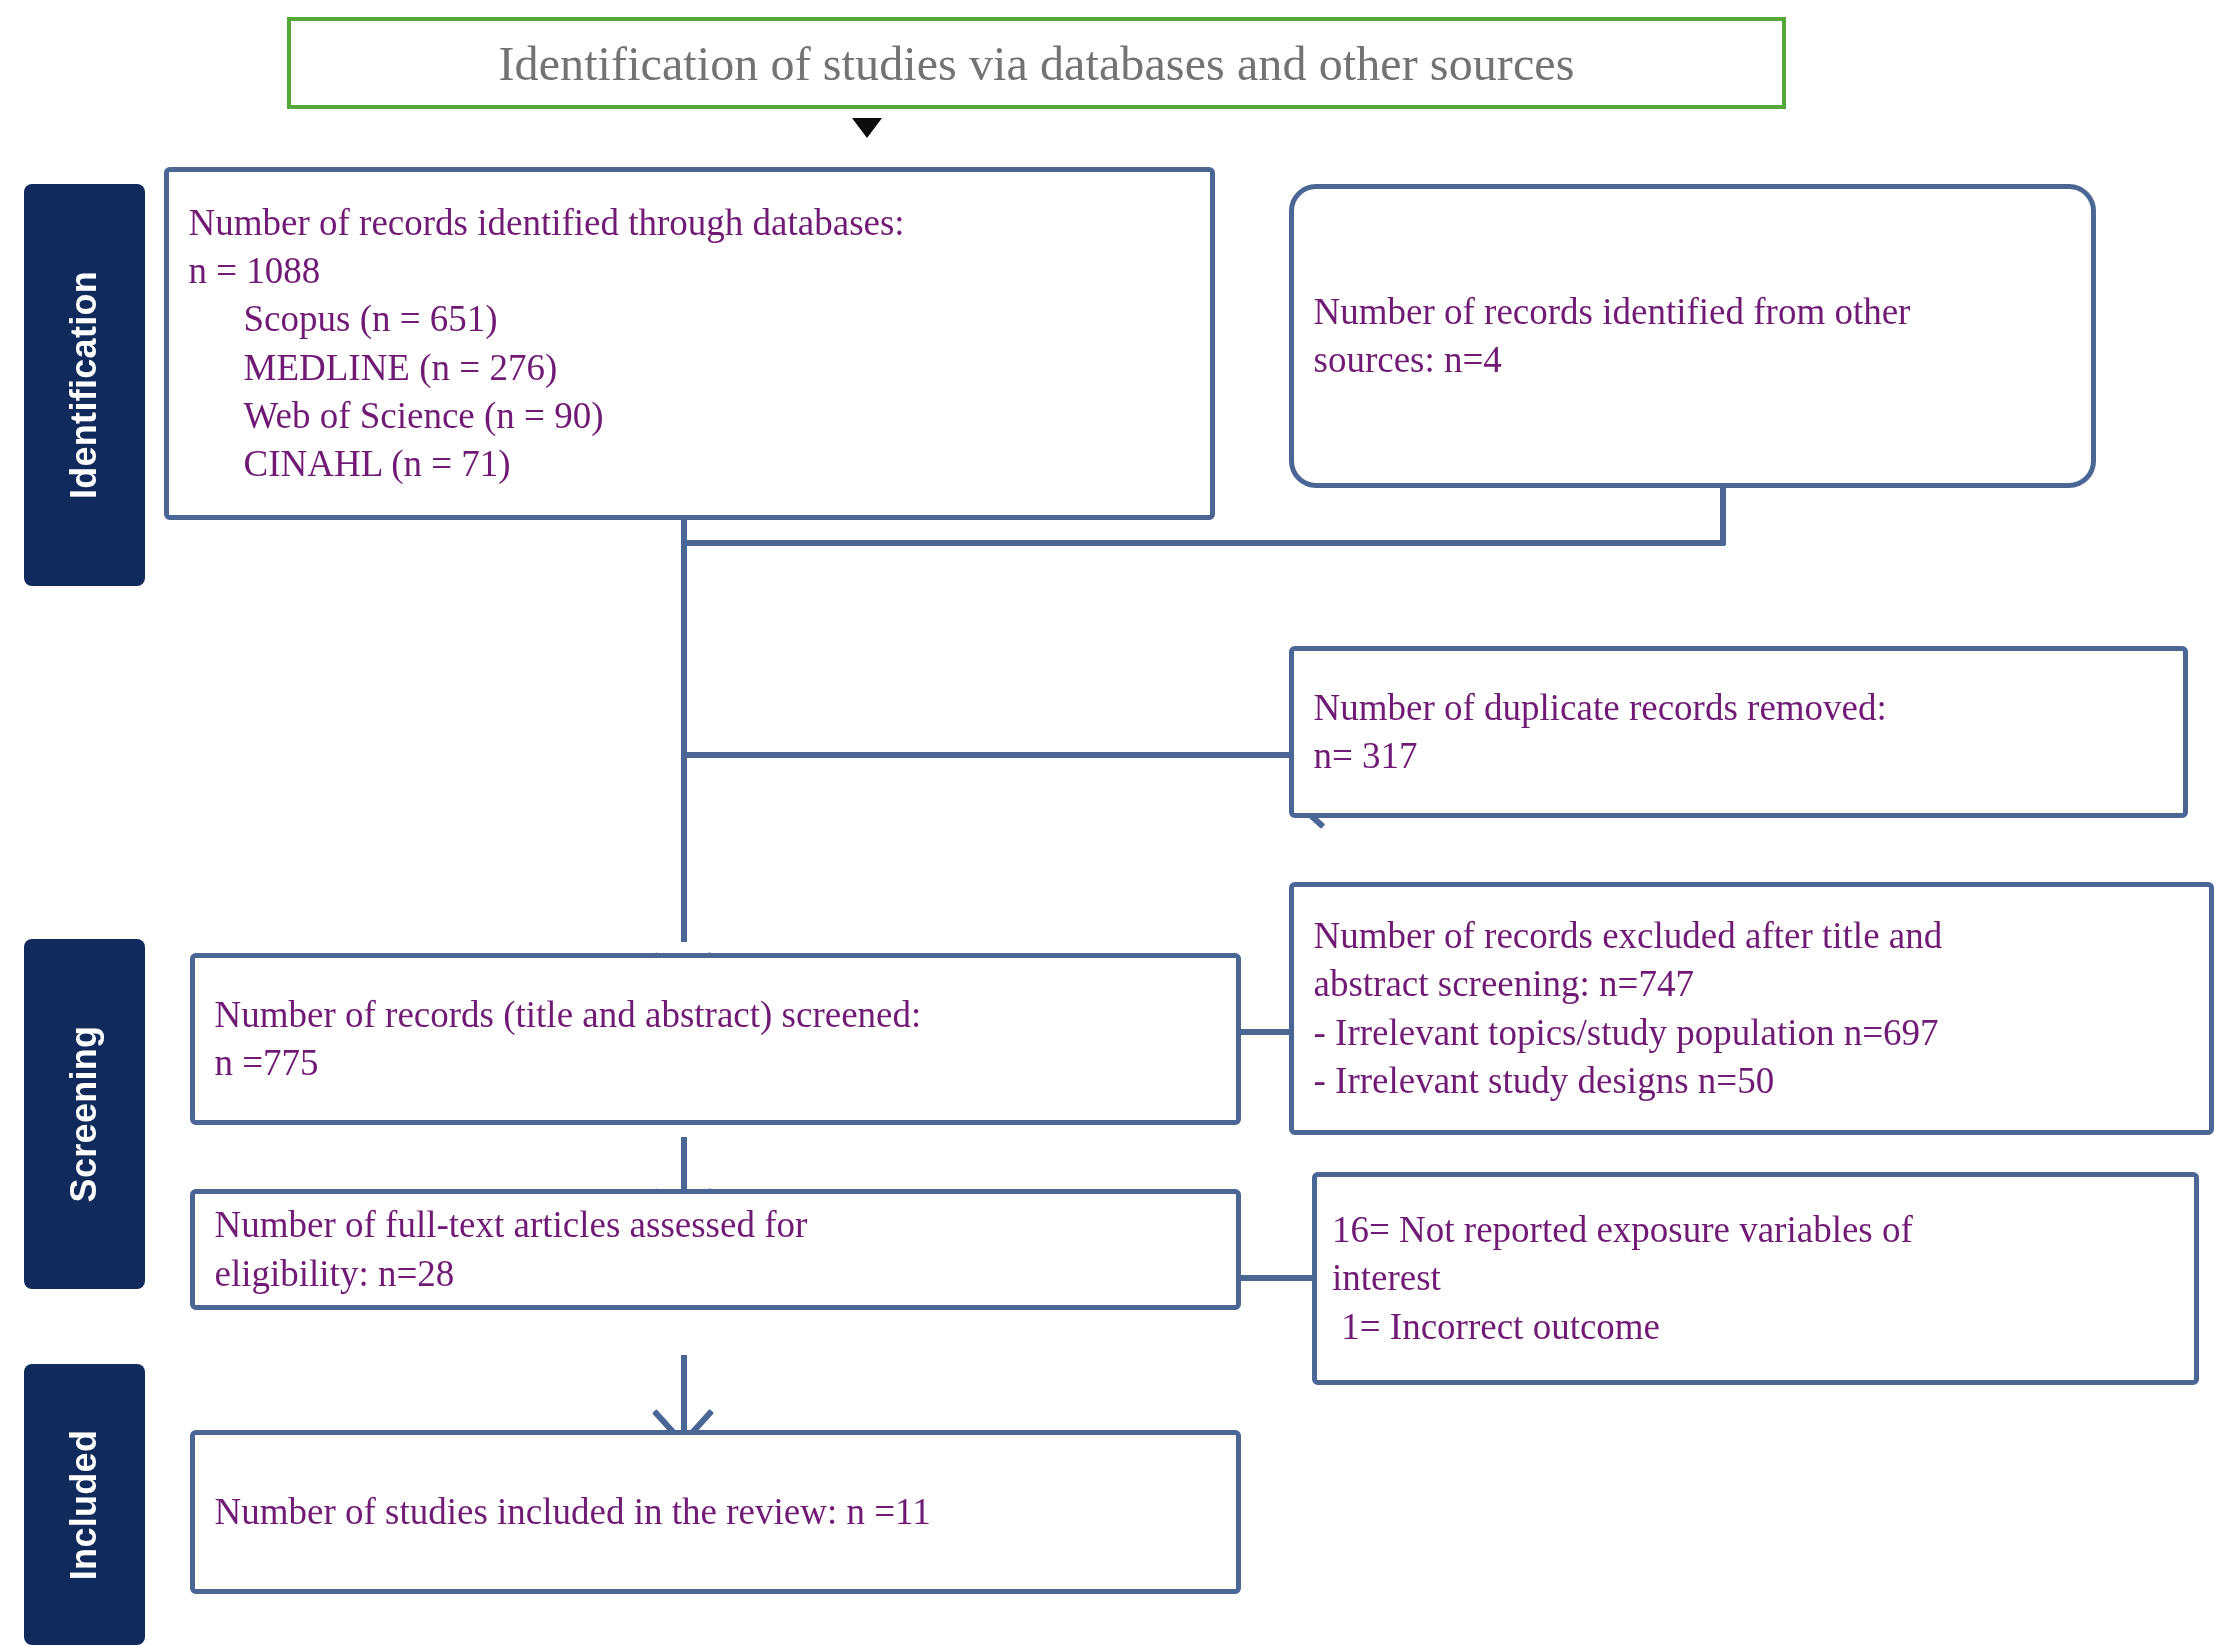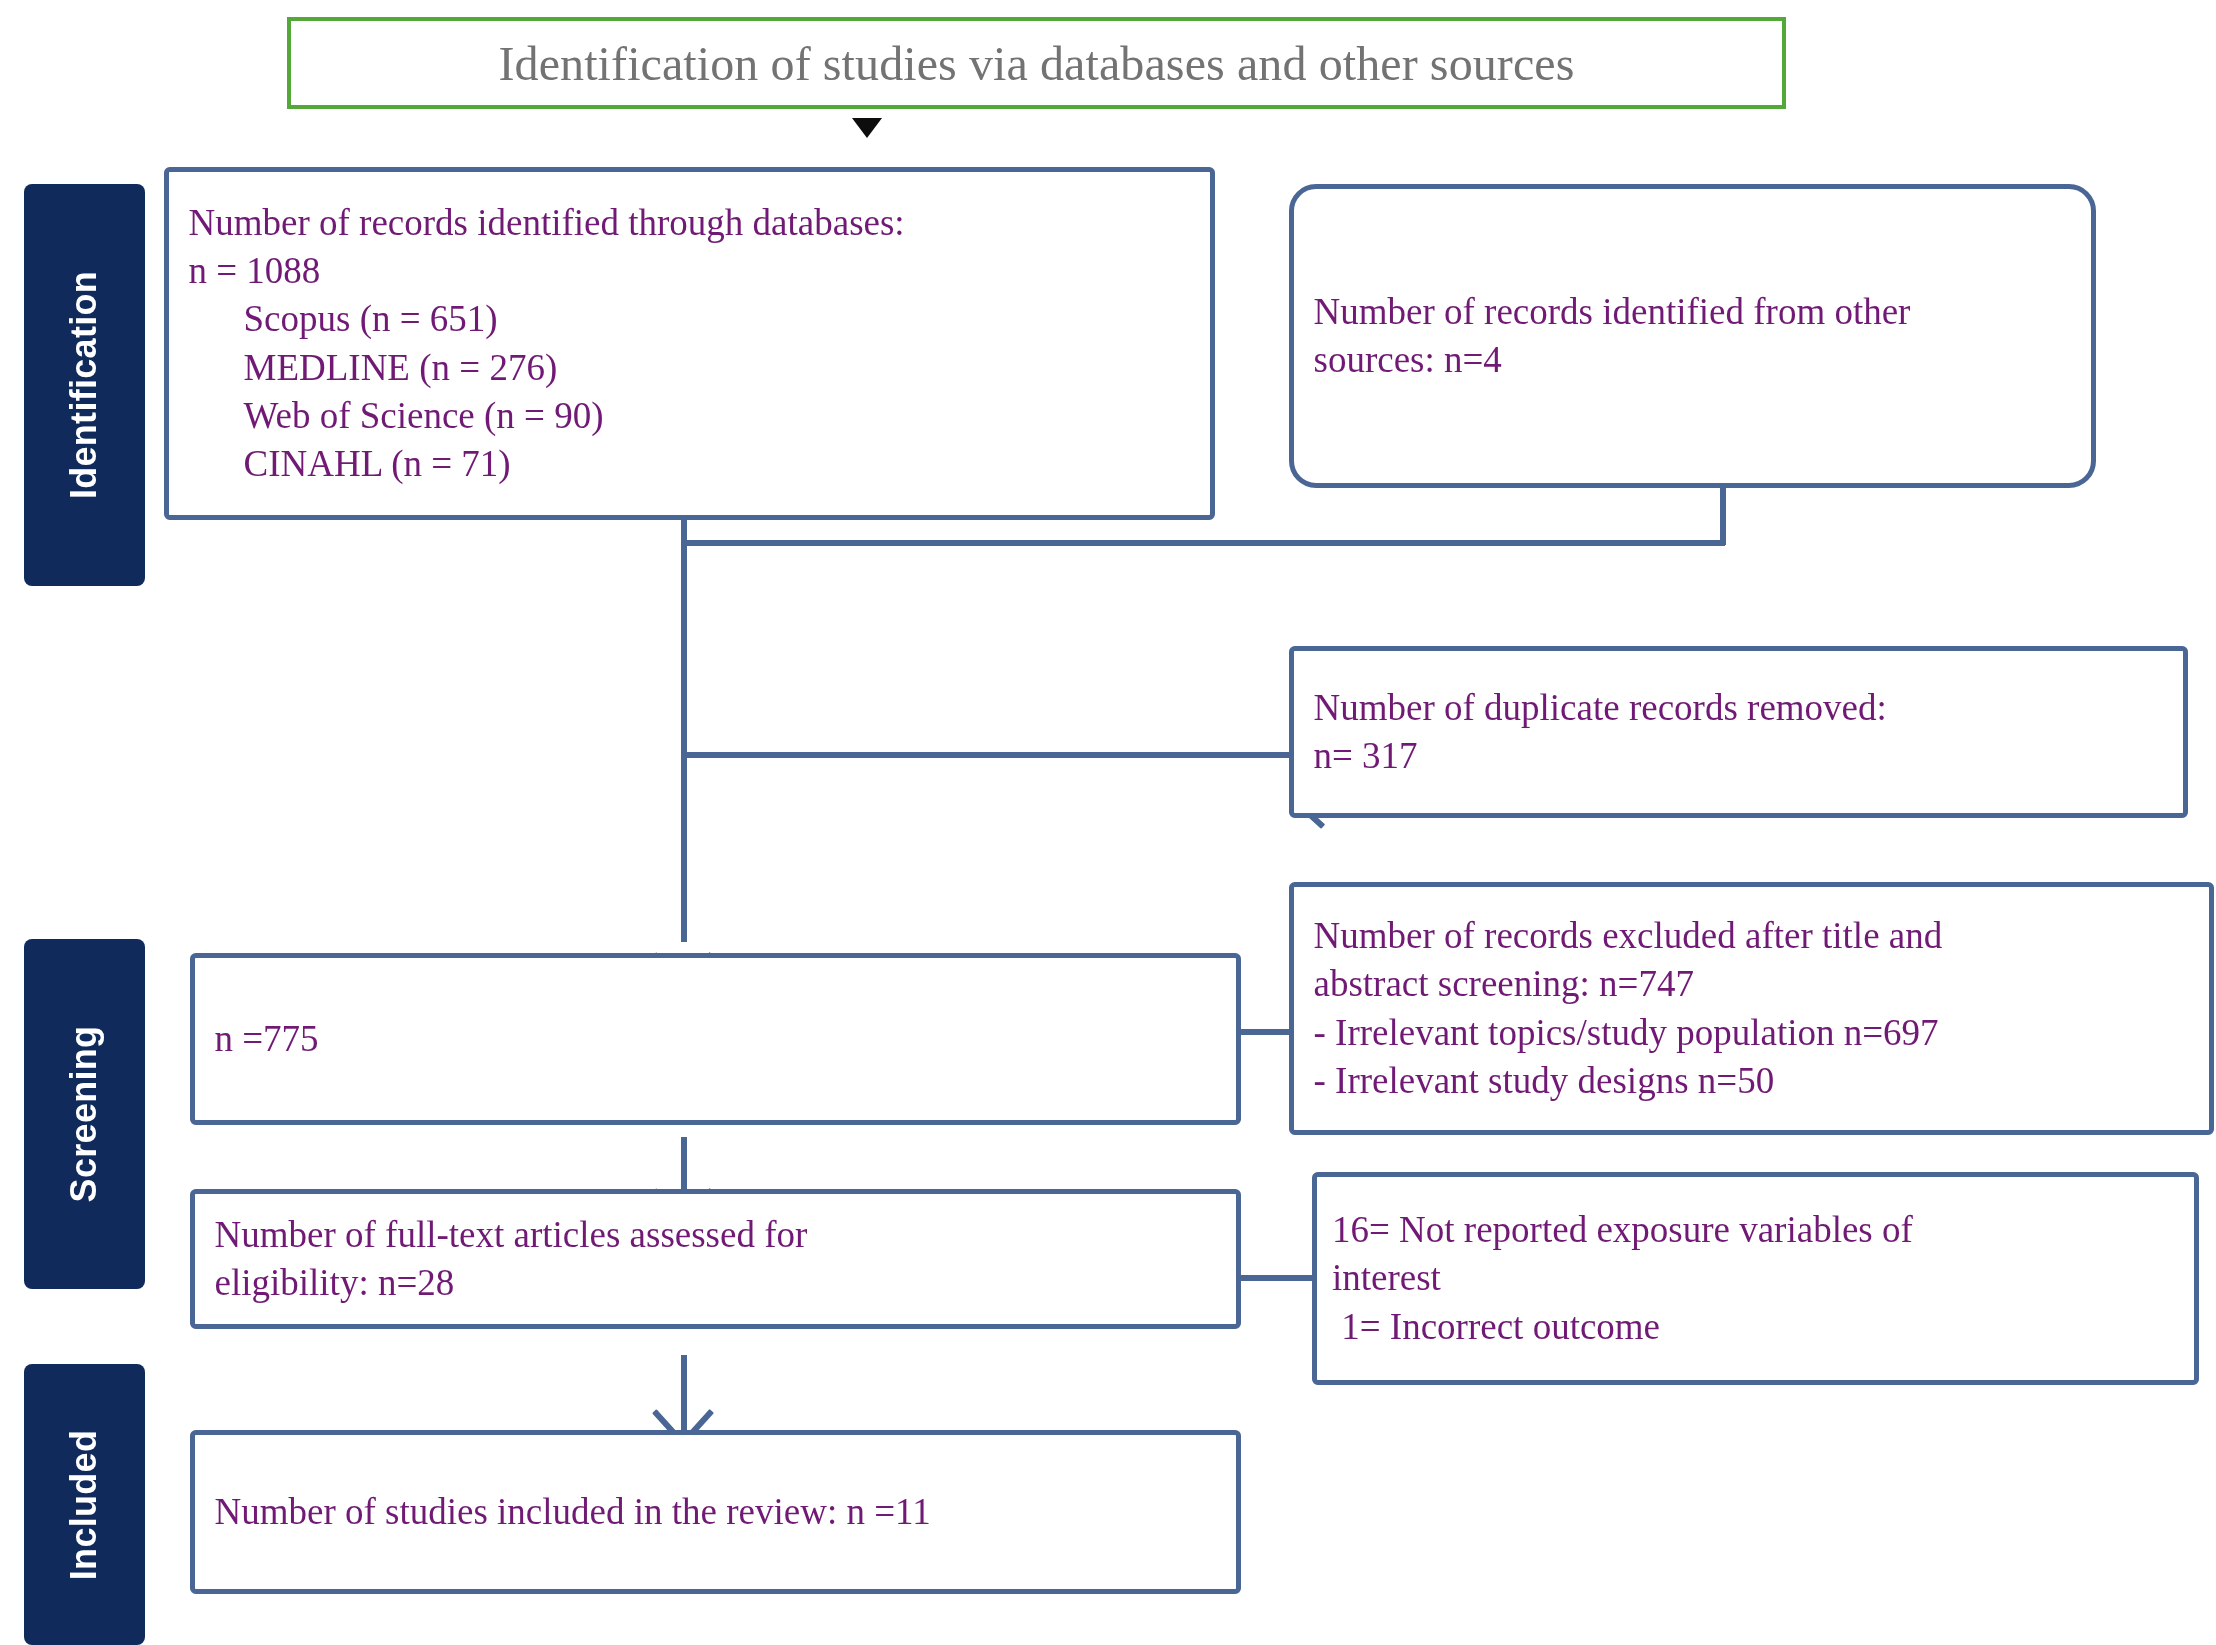--- a/index.html
+++ b/index.html
@@ -181,31 +181,32 @@
     <div class="line">Number of records identified from other</div>
     <div class="line">sources: n=4</div>
   </div>
 
   <div class="fbox" style="left:1289px; top:646px; width:899px; height:172px;">
     <div class="line">Number of duplicate records removed:</div>
     <div class="line">n= 317</div>
   </div>
 
   <div class="fbox" style="left:190px; top:953px; width:1051px; height:172px;">
+    <div class="line">Number of records (title and abstract) screened:</div>
     <div class="line">n =775</div>
   </div>
 
   <div class="fbox" style="left:1289px; top:882px; width:925px; height:253px;">
     <div class="line">Number of records excluded after title and</div>
     <div class="line">abstract screening: n=747</div>
     <div class="line">- Irrelevant topics/study population n=697</div>
     <div class="line">- Irrelevant study designs n=50</div>
   </div>
 
-  <div class="fbox" style="left:190px; top:1189px; width:1051px; height:140px;">
+  <div class="fbox" style="left:190px; top:1189px; width:1051px; height:121px;">
     <div class="line">Number of full-text articles assessed for</div>
     <div class="line">eligibility: n=28</div>
   </div>
 
   <div class="fbox" style="left:1312px; top:1172px; width:887px; height:213px; padding:11.5px 15px;">
     <div class="line">16= Not reported exposure variables of</div>
     <div class="line">interest</div>
     <div class="line"> 1= Incorrect outcome</div>
   </div>
 

